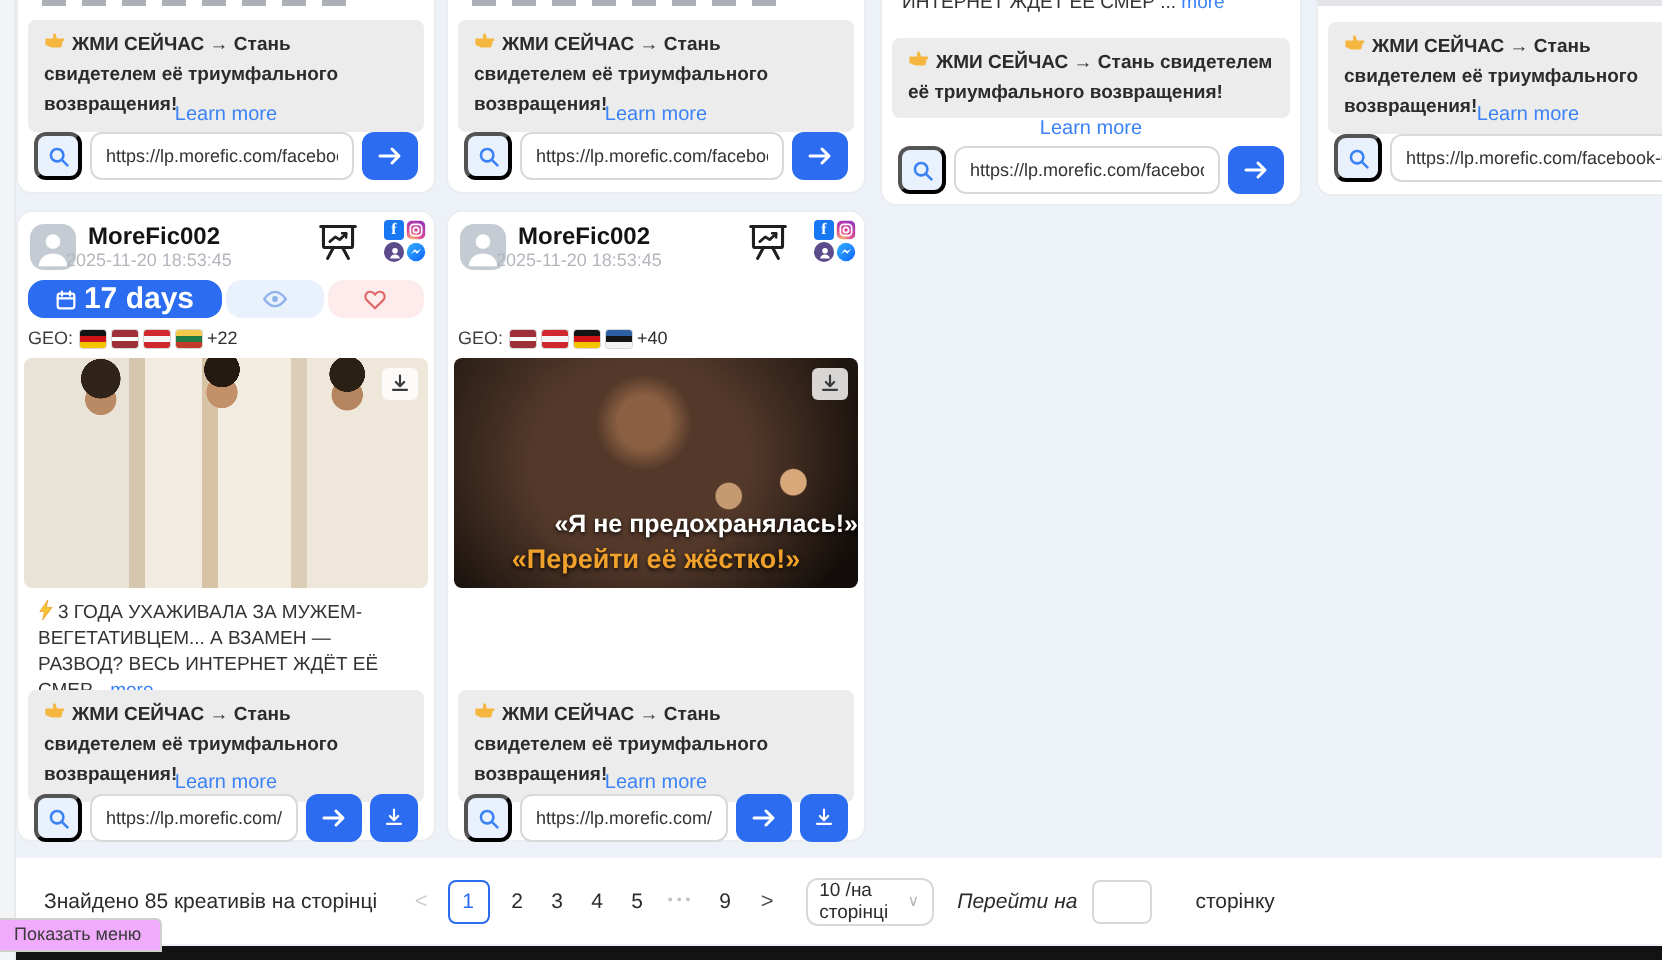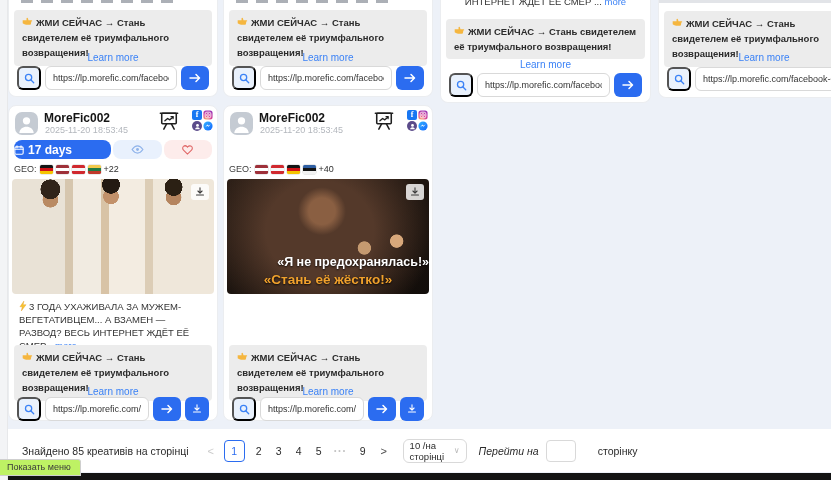--- a/index.html
+++ b/index.html
@@ -28,39 +28,39 @@
   .url-input { flex:1 1 auto; min-width:0; height:24px; border:1px solid #d9d9d9; border-radius:6px;
     padding:0 7px; font-size:9px; color:#333; font-family:inherit; background:#fff; }
   .send-btn { flex:0 0 28px; width:28px; height:24px; background:#2b6cf0; border:none; border-radius:6px;
     display:flex; align-items:center; justify-content:center; cursor:pointer; }
   .dl-btn-blue { flex:0 0 24px; width:24px; height:24px; background:#2b6cf0; border:none; border-radius:6px;
     display:flex; align-items:center; justify-content:center; cursor:pointer; }
 
   .remnant-dashes { position:absolute; top:0; left:12px; width:160px; height:2.5px;
     background:repeating-linear-gradient(90deg,#979ca4 0 12px,transparent 12px 20px); opacity:.8; }
   .remnant-graybar { position:absolute; top:0; left:0; right:0; height:3px; background:#e2e4e8; }
-  .cut3-wrap { position:absolute; top:0; left:10px; right:10px; height:9px; overflow:hidden;text-align:center; }
+  .cut3-wrap { position:absolute; top:0; left:10px; right:10px; height:9px; overflow:hidden; }
   .cut3-text { margin-top:-5px; font-size:9.5px; line-height:13px; color:#333; white-space:nowrap; }
   .cut3-text .more-link { color:#3b82f6; }
 
   
   .avatar { position:absolute; left:6px; top:6px; width:23px; height:23px; background:#c5cbd3; border-radius:7px;
     display:flex; align-items:center; justify-content:center; overflow:hidden; }
   .acc-name { position:absolute; left:35px; top:5px; font-size:12px; font-weight:bold; color:#141414; }
-  .acc-ts { position:absolute; left:36px; top:19px; font-size:9px; color:#b3b7bd; }
+  .acc-ts { position:absolute; left:24px; top:19px; font-size:9px; color:#b3b7bd; }
   .board-icon { position:absolute; left:149px; top:5px; }
   .socials { position:absolute; right:4px; top:4px; width:21px; display:grid;
     grid-template-columns:10px 10px; grid-gap:1px; }
   .soc { width:10px; height:10px; display:flex; align-items:center; justify-content:center; cursor:pointer; }
   .soc-fb { background:#1877f2; border-radius:2px; color:#fff; font-size:8px; font-weight:bold;
     font-family:"Liberation Serif",serif; line-height:10px; }
   .soc-person { background:#5b4b8a; border-radius:50%; }
   .btn-row { position:absolute; left:5px; right:5px; top:34px; height:19px; display:flex; gap:2px; }
-  .days-btn { flex:2; background:#2b6cf0; border:none; border-radius:8px; color:#fff; font-size:12px; font-weight:bold;
-    display:flex; align-items:center; justify-content:flex-start; gap:4px; cursor:pointer; font-family:inherit; }
+  .days-btn { flex:2; background:#2b6cf0; border:none; border-radius:8px; color:#fff; font-size:15px; font-weight:bold;
+    display:flex; align-items:center; justify-content:center; gap:4px; cursor:pointer; font-family:inherit; }
   .eye-btn { flex:1; background:#e9f1fd; border:none; border-radius:8px; display:flex; align-items:center; justify-content:center; cursor:pointer; }
   .heart-btn { flex:1; background:#fdeceb; border:none; border-radius:8px; display:flex; align-items:center; justify-content:center; cursor:pointer; }
   .geo-row { position:absolute; left:5px; top:57px; height:12px; display:flex; align-items:center; gap:3px;
     font-size:9px; color:#3c3c3c; }
   .flag { width:13px; height:9px; border-radius:1.5px; box-shadow:0 0 0 .5px #d7d7d7; display:inline-block; }
   .flag-de { background:linear-gradient(#141414 0 33%, #d01317 33% 66%, #f5c400 66%); }
   .flag-lv { background:linear-gradient(#9e3039 0 38%, #fff 38% 62%, #9e3039 62%); }
   .flag-at { background:linear-gradient(#d0282e 0 36%, #f6f6f6 36% 64%, #d0282e 64%); }
   .flag-lt { background:linear-gradient(#f2c94c 0 33%, #1f7a44 33% 66%, #c0392b 66%); }
   .flag-ee { background:linear-gradient(#2f5fa3 0 33%, #141414 33% 66%, #f2f2f2 66%); }
@@ -105,21 +105,21 @@
   .pg-num { width:20px; text-align:center; cursor:pointer; }
   .pg-dots { width:24px; text-align:center; color:#c2c2c2; font-size:7px; letter-spacing:2px; }
   .pg-next { color:#4c4c4c; width:22px; text-align:center; font-size:11px; cursor:pointer; }
   .pg-select { margin-left:8px; width:64px; height:24px; border:1px solid #d9d9d9; border-radius:6px;
     display:flex; align-items:center; justify-content:space-between; padding:0 6px; font-size:9.5px; cursor:pointer; background:#fff; }
   .pg-select .chev { color:#b9b9b9; font-size:8px; }
   .pg-goto-label { margin-left:12px; margin-right:7px;font-style:italic; }
   .pg-goto-input { width:30px; height:22px; border:1px solid #d9d9d9; border-radius:4px; background:#fff; }
   .pg-goto-suffix { margin-left:22px; }
 
-  .status-tooltip { position:absolute; left:0; bottom:4px; z-index:6; background:#bef264;
+  .status-tooltip { position:absolute; left:0; bottom:4px; z-index:6; background:#f0abfc;
     border:1px solid #cfcfcf; border-left:none; border-radius:0 3px 0 0; padding:2px 9px 3px 7px;
     font-size:9px; color:#3a3a3a; }
   .bottom-strip { position:absolute; left:0; right:0; bottom:0; height:7px; background:#131313; z-index:4; }
 
   svg { display:block; }
 </style>
 </head>
 <body>
 
 <div id="stage">
@@ -420,21 +420,21 @@
     <div class="creative-img img-dark">
       <button class="img-dl">
           <span>
             <svg width="10" height="10" viewBox="0 0 12 12">
               <path d="M6 1v6M3.5 4.8 6 7.3 8.5 4.8" fill="none" stroke="#3a3a3a" stroke-width="1.3" stroke-linecap="round" stroke-linejoin="round"></path>
               <path d="M1.8 9.5h8.4" stroke="#3a3a3a" stroke-width="1.3" stroke-linecap="round"></path>
             </svg>
           </span>
         </button>
       <div class="overlay-l1">«Я не предохранялась!»</div>
-      <div class="overlay-l2">«Стань её жёстко!»</div>
+      <div class="overlay-l2">«Перейти её жёстко!»</div>
     </div>
     <div class="cta-block" style="top:239px;"><span class="hand"><svg width="11" height="11" viewBox="0 0 16 16">
             <path fill="#f5b63f" d="M1 6.2h5.6V3.4c0-1.1 1.7-1.3 2-.1l.8 2.9H14c1.1 0 1.1 1.7.1 1.9l-1.2.2c.9.3.8 1.5-.1 1.7.7.4.5 1.4-.3 1.5.4.5.1 1.3-.6 1.3H6.4C4 12.5 1 10.7 1 10.7z"></path>
           </svg></span><span>ЖМИ СЕЙЧАС → Стань свидетелем её триумфального возвращения!</span></div>
     <div class="learn-more" style="top:280px;">Learn more</div>
     <div class="url-row" style="top:291px;">
       <button class="icon-btn">
           <span>
             <svg width="11" height="11" viewBox="0 0 12 12">
               <circle cx="5" cy="5" r="3.4" fill="none" stroke="#3b82f6" stroke-width="1.4"></circle>

